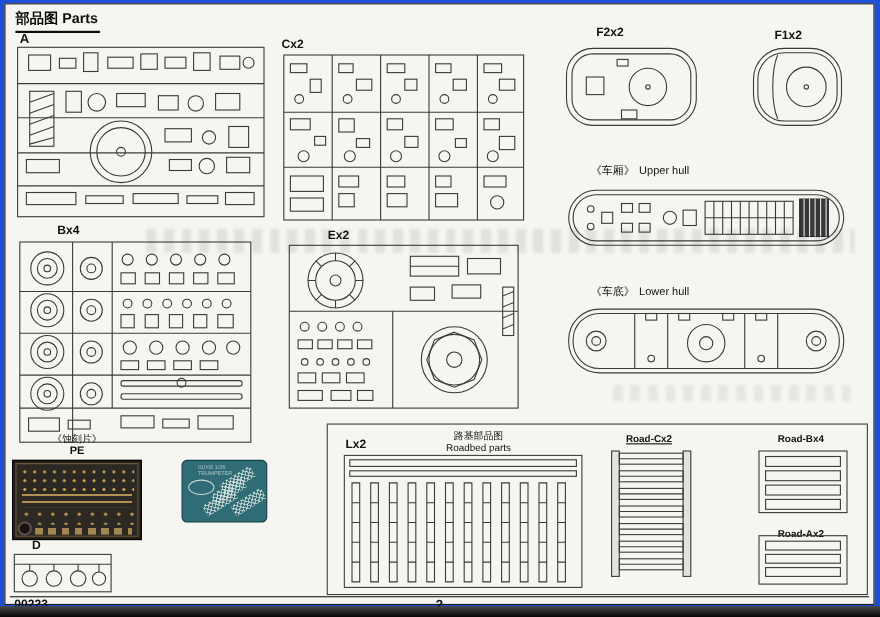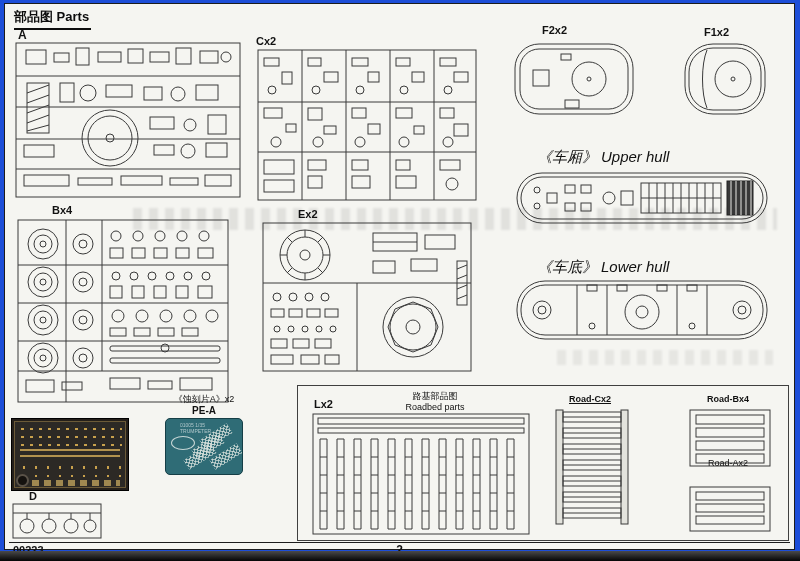--- a/index.html
+++ b/index.html
@@ -4,21 +4,21 @@
 <style>
   *{box-sizing:border-box;margin:0;padding:0;}
   body{font-family:"Liberation Sans","DejaVu Sans",sans-serif;background:#888;}
   .scan{position:relative;width:800px;height:561px;background:#1d4ed8;overflow:hidden;}
   .paper{position:absolute;left:4px;top:3px;width:791px;height:547px;background:#f5f5f1;border:1px solid #1c1c1c;}
   .bottom-strip{position:absolute;left:0;top:551px;width:800px;height:10px;background:linear-gradient(#4a4a4a,#050505);}
   .page-title{position:absolute;left:9px;top:4px;font-size:13px;font-weight:bold;color:#0d0d0d;border-bottom:2px solid #0d0d0d;padding:0 2px 2px 0;}
   .lbl{position:absolute;font-weight:bold;color:#111;}
   .lbl-lg{font-size:12px;}
   .lbl-md{font-size:11px;}
-  .hull-label{position:absolute;font-size:15px;color:#111;white-space:nowrap;font-style:italic;}
+  .hull-label{position:absolute;font-size:10px;color:#111;white-space:nowrap;}
   .hull-label .cn{margin-right:4px;}
   .lbl-stack{position:absolute;text-align:center;color:#111;font-size:9px;line-height:11px;}
   .lbl-stack span{display:block;}
   .lbl-stack .b{font-weight:bold;font-size:10px;}
   svg.la{position:absolute;stroke:#3a3a3a;fill:none;stroke-width:1;}
   svg.la .fd{fill:#383838;stroke:#222;}
   svg.la .wl{stroke:#e8e8e4;}
   svg.la .fl{fill:#e3e3dd;}
   .smudge{position:absolute;opacity:.12;filter:blur(1.3px);background:repeating-linear-gradient(90deg,#555 0 9px,rgba(0,0,0,0) 9px 16px);}
   .s1{left:128px;top:204px;width:644px;height:22px;}
@@ -346,32 +346,32 @@
       <line x1="162" y1="9" x2="162" y2="59"></line>
         <line x1="192" y1="9" x2="192" y2="59"></line>
       <rect x="72" y="9" width="10" height="6"></rect>
         <rect x="102" y="9" width="10" height="6"></rect>
       <rect x="142" y="9" width="10" height="6"></rect>
         <rect x="172" y="9" width="10" height="6"></rect>
       <circle cx="77" cy="50" r="3"></circle>
         <circle cx="177" cy="50" r="3"></circle>
     </svg>
 
+    <div class="lbl-stack" style="left:6px;top:390px;width:118px;">
+      <span>《蚀刻片》</span>
+      <span class="b">PE</span>
+    </div>
     <div class="pe-plate">
       <div class="pe-dots a"></div>
       <div class="pe-bars"></div>
       <div class="pe-dots b"></div>
       <div class="pe-strip"></div>
       <div class="pe-disc"></div>
     </div>
 
-    <div class="lbl-stack" style="left:158px;top:390px;width:82px;">
-      <span>《蚀刻片A》x2</span>
-      <span class="b">PE-A</span>
-    </div>
     <div class="pea-plate">
       <div class="pea-text t1">01005 1/35</div>
       <div class="pea-text t2">TRUMPETER</div>
       <div class="pea-oval"></div>
       <div class="pea-mesh m1"></div>
       <div class="pea-mesh m2"></div>
       <div class="pea-mesh m3"></div>
       <div class="pea-mesh m4"></div>
     </div>
 
@@ -426,21 +426,21 @@
 
       <div class="lbl-stack" style="left:380px;top:8px;width:100px;font-weight:bold;">Road-Bx4</div>
       <svg class="la" style="left:390px;top:22px;" width="84" height="60" viewBox="0 0 84 60">
         <rect x="2" y="2" width="80" height="56"></rect>
         <rect x="8" y="7" width="68" height="9"></rect>
         <rect x="8" y="20" width="68" height="9"></rect>
         <rect x="8" y="33" width="68" height="9"></rect>
         <rect x="8" y="46" width="68" height="9"></rect>
       </svg>
 
-      <div class="lbl-stack" style="left:380px;top:72px;width:100px;font-weight:normal;">Road-Ax2</div>
+      <div class="lbl-stack" style="left:380px;top:94px;width:100px;font-weight:bold;">Road-Ax2</div>
       <svg class="la" style="left:390px;top:99px;" width="84" height="48" viewBox="0 0 84 48">
         <rect x="2" y="2" width="80" height="44"></rect>
         <rect x="8" y="7" width="68" height="8"></rect>
         <rect x="8" y="19" width="68" height="8"></rect>
         <rect x="8" y="31" width="68" height="8"></rect>
       </svg>
     </div>
 
     <div class="footer-line"></div>
     <div class="footer-code">00223</div>

